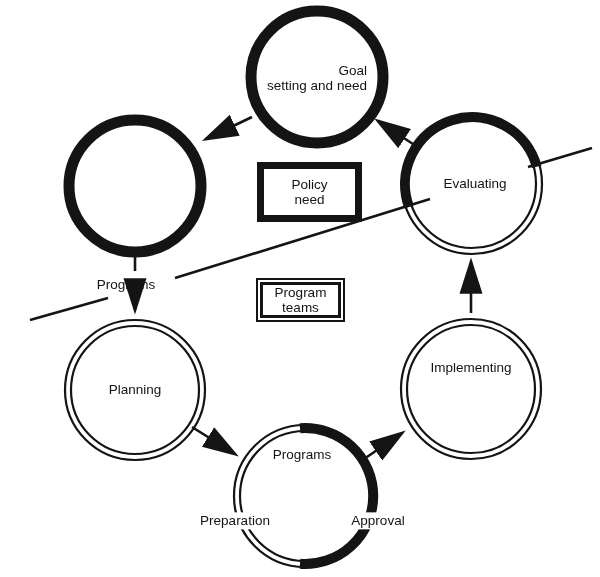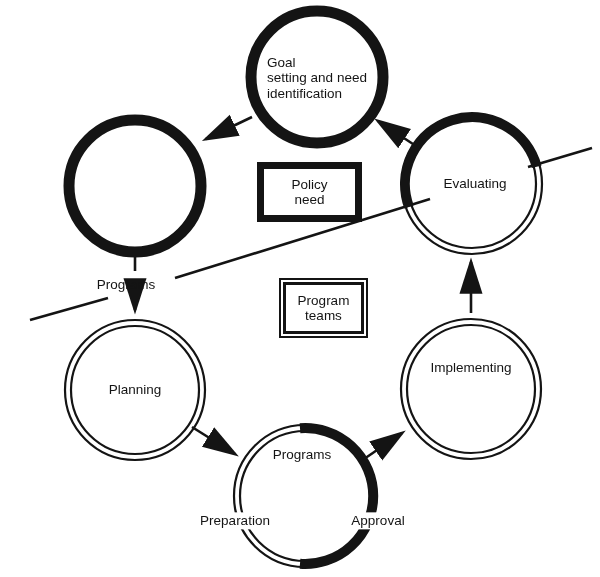--- a/index.html
+++ b/index.html
@@ -18,21 +18,21 @@
 
   .label {
     position: absolute;
     font-size: 13.5px;
     line-height: 15.3px;
     color: #141414;
     white-space: nowrap;
   }
   .center {
     transform: translate(-50%, -50%);
-    text-align: left;
+    text-align: right;
   }
   .whitebg { background: #ffffff; padding: 1px 4px; }
   .indent { padding-left: 18px; }
 
   .box-thick {
     position: absolute;
     border: 7px solid #141414;
     background: #ffffff;
     display: flex; align-items: center; justify-content: center;
     text-align: center;
@@ -93,36 +93,35 @@
     <circle class="ink" cx="471" cy="389" r="64" stroke-width="2.2"></circle>
 
     <circle class="ink" cx="305" cy="496" r="71" stroke-width="2.2"></circle>
     <circle class="ink" cx="305" cy="496" r="65" stroke-width="2.2"></circle>
     <path class="ink" d="M 300 428.2 A 68 68 0 1 1 300 563.8" stroke-width="10"></path>
   </svg>
 
   <div class="label center" style="left:317px; top:78px;">
     <div>Goal</div>
     <div>setting and need</div>
-    <div>identification</div>
   </div>
 
 
   <div class="box-thick" style="left:257px; top:162px; width:105px; height:60px;">
     <div style="font-size:13.5px; line-height:15.5px;">
       <div>Policy</div>
       <div>need</div>
     </div>
   </div>
 
   <div class="label center" style="left:475px; top:184px;">Evaluating</div>
 
   <div class="label center" style="left:126px; top:285px;">Programs</div>
 
-  <div class="box-double-outer" style="left:256px; top:278px; width:89px; height:60px;margin-left:23px;">
+  <div class="box-double-outer" style="left:256px; top:278px; width:89px; height:44px;">
     <div class="box-double-inner">
       <div>
         <div>Program</div>
         <div>teams</div>
       </div>
     </div>
   </div>
 
   <div class="label center" style="left:135px; top:390px;">Planning</div>
 

